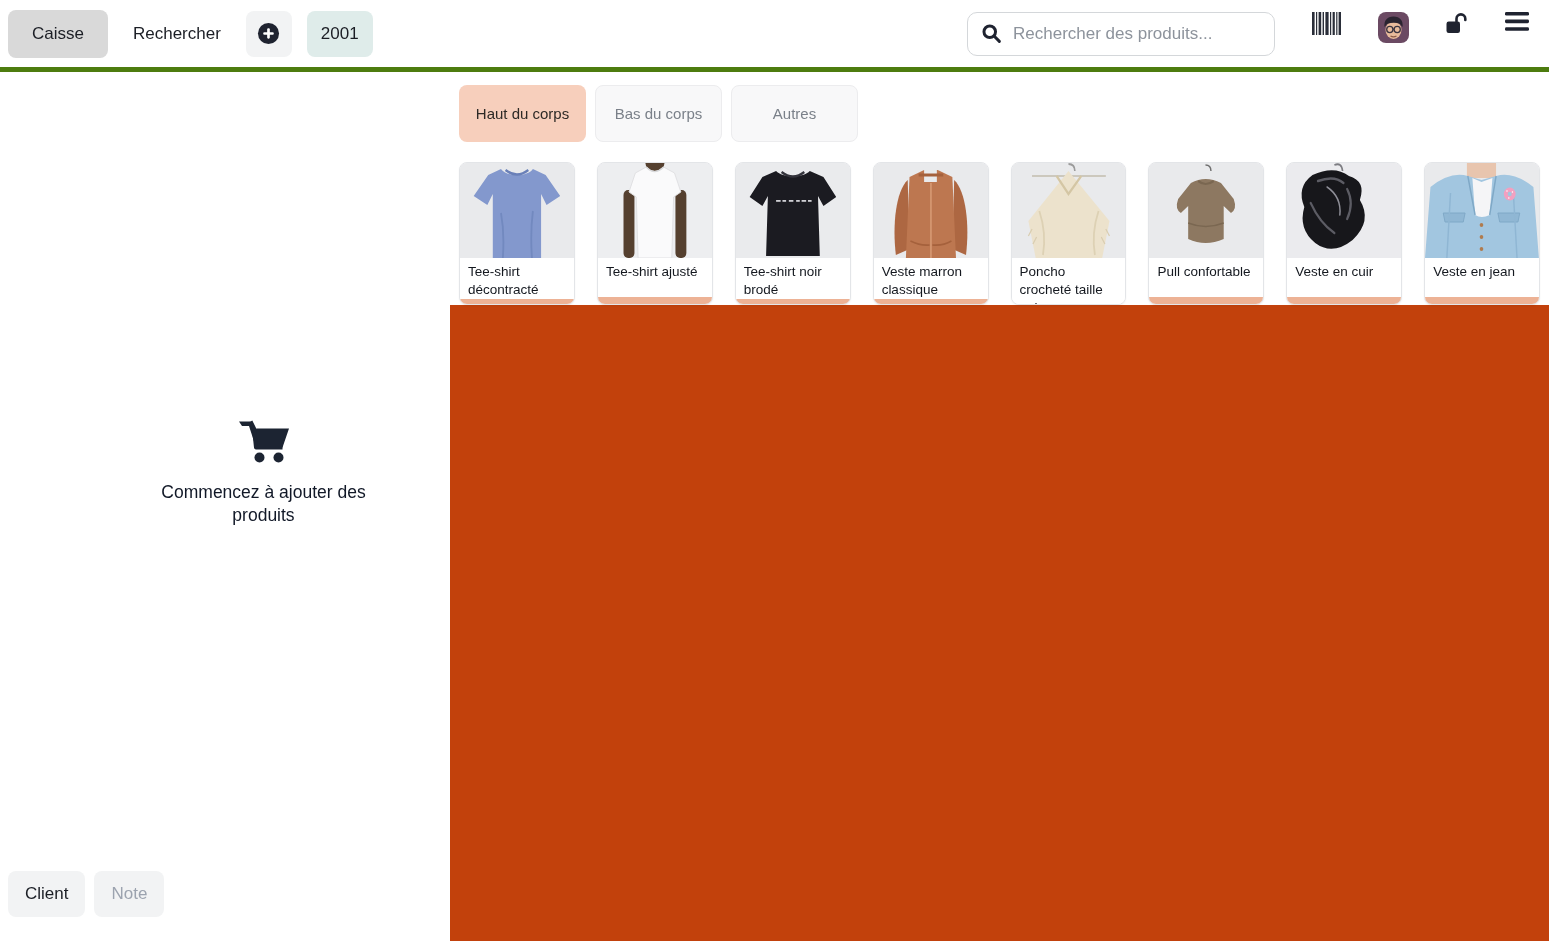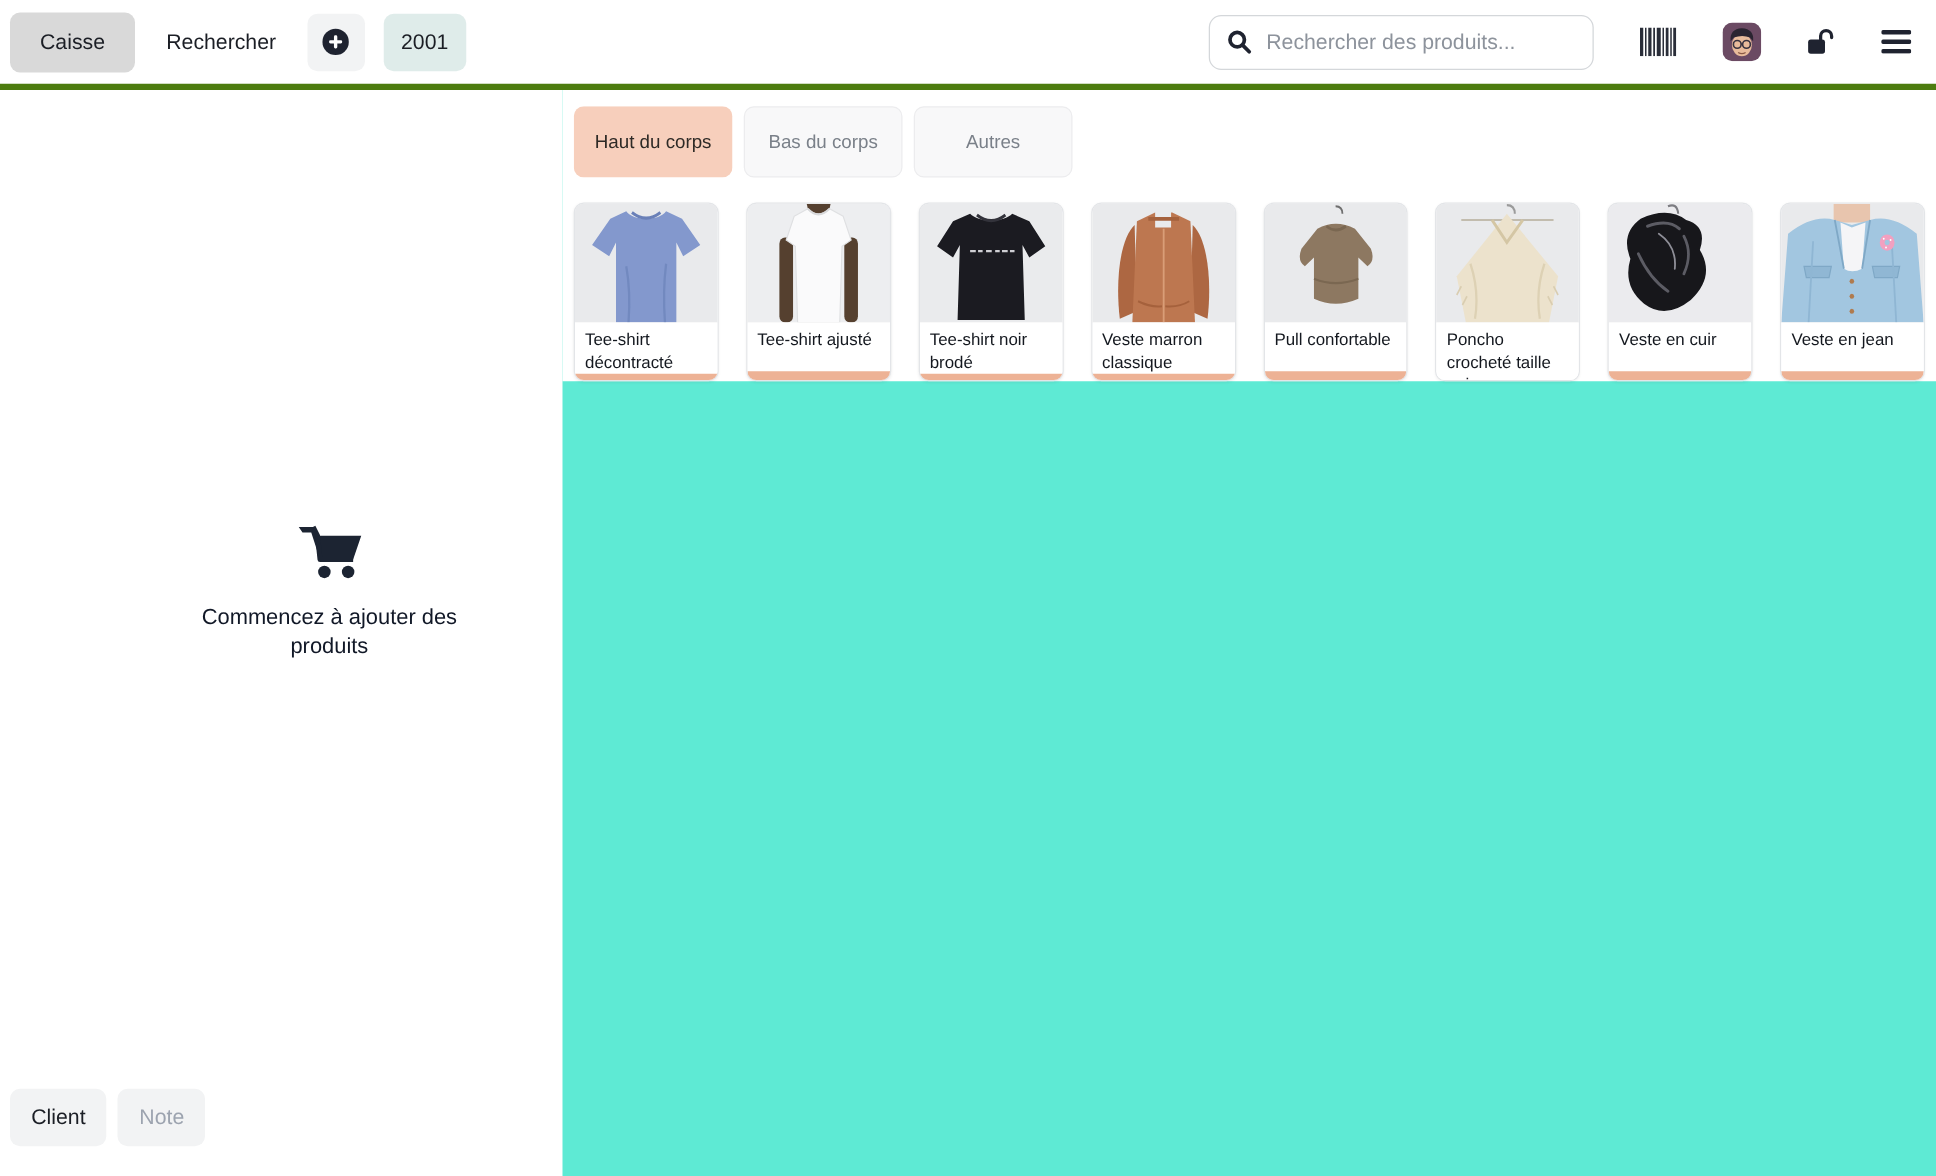--- a/index.html
+++ b/index.html
@@ -17,21 +17,21 @@
   }
   .nav-left{ display:flex; align-items:center; gap:15px; }
   .pill{ border:none; cursor:pointer; font-family:inherit; font-size:17px;
          border-radius:8px; height:48px; display:flex; align-items:center;
          justify-content:center; background:transparent; color:#1b1e25; }
   .pill.register{ background:#d9d9d9; padding:0 24px; }
   .pill.orders{ padding:0 10px; }
   .pill.square{ background:#f2f3f4; width:46px; height:46px; }
   .pill.ordernum{ background:#dfecea; padding:0 14px; height:46px; }
 
-  .nav-right{ margin-left:auto; display:flex; align-items:center; gap:37px;padding-left:24px; }
+  .nav-right{ margin-left:auto; display:flex; align-items:flex-start; gap:37px;padding-left:24px; }
   .search-box{
     width:308px; height:44px; border:1px solid #d4d7da; border-radius:10px;
     background:#fff; display:flex; align-items:center; gap:11px; padding:0 13px;
   }
   .search-box input{
     border:none; outline:none; flex:1; font-size:17px; font-family:inherit; color:#333;
     background:transparent;
   }
   .search-box input::placeholder{ color:#8d939c; }
   .navicon{ display:flex; align-items:center; justify-content:center; cursor:pointer;
@@ -55,21 +55,21 @@
     background:#f2f3f4; border-radius:8px; height:46px; padding:0 17px; color:#1b1e25;
   }
   .foot-btn.muted{ color:#9ca3af; }
   .dots-btn{
     margin-left:auto; width:46px; height:46px; background:#f2f3f4; border:none;
     border-radius:8px; display:flex; align-items:center; justify-content:center; cursor:pointer;
   }
 
   
   .right-panel{
-    position:absolute; top:72px; left:450px; right:0; bottom:0; background:#5eead4;
+    position:absolute; top:72px; left:450px; right:0; bottom:0; background:#c2410c;
   }
   .products-sheet{ background:#fff; padding:13px 9px 0 9px; }
   .tabs{ display:flex; gap:9px; margin-bottom:20px; }
   .tab{
     width:127px; height:57px; border-radius:8px; display:flex; align-items:center;
     justify-content:center; text-align:center; font-size:15px; line-height:1.55;
     padding:4px 12px; cursor:pointer; border:1px solid transparent; font-family:inherit;
     background:transparent;
   }
   .tab.active{ background:#f7cfbc; color:#2e2a26; }
@@ -266,48 +266,48 @@
           </svg>
         </div>
         <div class="card-name">Veste marron classique</div>
         <div class="card-strip"></div>
       </div>
 
       <div class="card">
         <div class="card-img">
           <svg viewBox="0 0 125 95" preserveAspectRatio="none">
             <rect width="125" height="95" fill="#e9eaec"></rect>
-            <path d="M62,2 q6,0 6,6" fill="none" stroke="#6f6f6f" stroke-width="1.6"></path>
-            <path d="M46,20 Q62,12 79,20 L93,36 Q97,46 90,50 L82,43 L82,76 Q62,84 43,76 L43,43 L35,50 Q28,46 32,36 Z" fill="#8d7861"></path>
-            <path d="M54,18 q8,6 17,0" fill="none" stroke="#7a6751" stroke-width="2.2"></path>
-            <path d="M43,60 q19,7 39,0" fill="none" stroke="#7a6751" stroke-width="1.6"></path>
-          </svg>
-        </div>
-        <div class="card-name">Pull confortable</div>
-        <div class="card-strip"></div>
-      </div>
-
-      <div class="card">
-        <div class="card-img">
-          <svg viewBox="0 0 125 95" preserveAspectRatio="none">
-            <rect width="125" height="95" fill="#e9eaec"></rect>
             <path d="M62,1 q7,0 7,7" fill="none" stroke="#9b9b9b" stroke-width="1.8"></path>
             <line x1="22" y1="13" x2="103" y2="13" stroke="#c2bcae" stroke-width="1.6"></line>
             <path d="M62,8 L18,58 L26,95 L99,95 L107,58 Z" fill="#ece2cc"></path>
             <path d="M49,13 L62,31 L76,13" fill="none" stroke="#d4c6a4" stroke-width="2.4"></path>
             <path d="M30,48 q8,22 4,44 M95,48 q-8,22 -4,44" stroke="#ddd1b4" stroke-width="2" fill="none"></path>
             <g stroke="#d9cdb0" stroke-width="1.4">
               <line x1="22" y1="66" x2="18" y2="73"></line>
                 <line x1="27" y1="74" x2="23" y2="81"></line>
               <line x1="103" y1="66" x2="107" y2="73"></line>
                 <line x1="98" y1="74" x2="102" y2="81"></line>
             </g>
           </svg>
         </div>
         <div class="card-name">Poncho crocheté taille unique</div>
+        <div class="card-strip"></div>
+      </div>
+
+      <div class="card">
+        <div class="card-img">
+          <svg viewBox="0 0 125 95" preserveAspectRatio="none">
+            <rect width="125" height="95" fill="#e9eaec"></rect>
+            <path d="M62,2 q6,0 6,6" fill="none" stroke="#6f6f6f" stroke-width="1.6"></path>
+            <path d="M46,20 Q62,12 79,20 L93,36 Q97,46 90,50 L82,43 L82,76 Q62,84 43,76 L43,43 L35,50 Q28,46 32,36 Z" fill="#8d7861"></path>
+            <path d="M54,18 q8,6 17,0" fill="none" stroke="#7a6751" stroke-width="2.2"></path>
+            <path d="M43,60 q19,7 39,0" fill="none" stroke="#7a6751" stroke-width="1.6"></path>
+          </svg>
+        </div>
+        <div class="card-name">Pull confortable</div>
         <div class="card-strip"></div>
       </div>
 
       <div class="card">
         <div class="card-img">
           <svg viewBox="0 0 125 95" preserveAspectRatio="none">
             <rect width="125" height="95" fill="#ebebee"></rect>
             <path d="M52,2 q8,-3 9,6" fill="none" stroke="#7d7d82" stroke-width="1.8"></path>
             <path d="M28,12 Q52,2 68,13 Q87,18 80,37 Q94,58 72,77 Q50,93 31,80 Q12,66 19,44 Q10,24 28,12 Z" fill="#17171b"></path>
             <path d="M34,18 Q52,12 62,20 M26,40 Q36,60 52,70 M66,26 Q74,40 66,56" fill="none" stroke="#5c5c64" stroke-width="2.4" stroke-linecap="round"></path>

